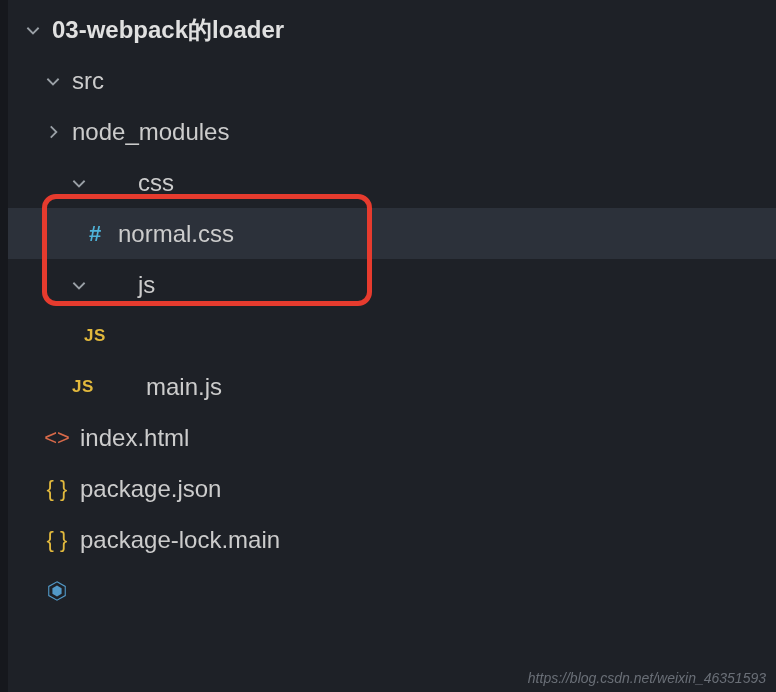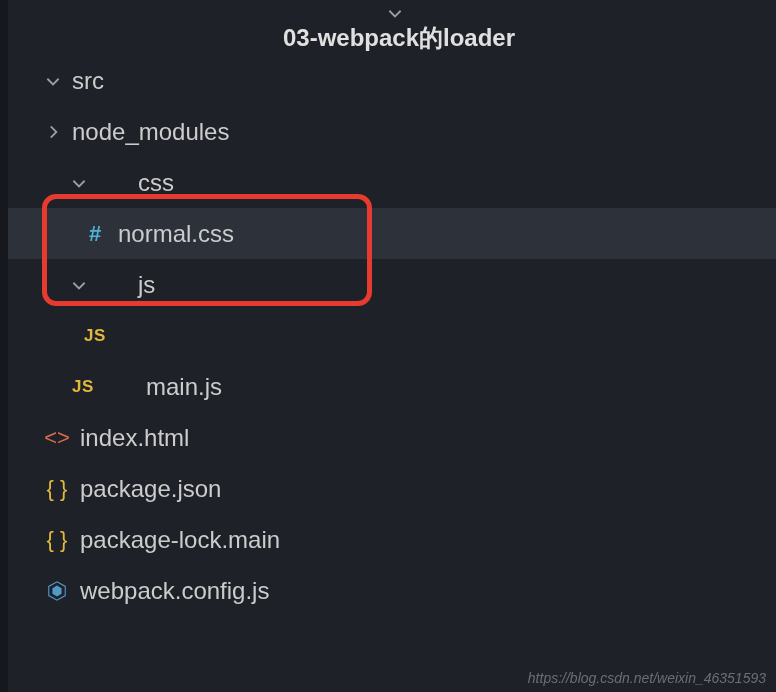--- a/index.html
+++ b/index.html
@@ -60,21 +60,21 @@
     }
     .watermark {
       position: absolute;
       bottom: 6px;
       right: 10px;
       font-size: 14px;
       color: #6a6f77;
       font-style: italic;
     }
     
-    .d0 { padding-left: 14px; flex-direction: column; }
+    .d0 { padding-left: 14px; }
     .d1 { padding-left: 34px; }
     .d3 { padding-left: 60px; gap: 40px; }
     .d4 { padding-left: 72px; }
   </style>
 </head>
 <body>
 
 <div class="tree">
 
   <div class="row root d0">
@@ -164,20 +164,19 @@
     <span class="label">package-lock.main</span>
   </div>
 
   <div class="row d1">
     <span class="iconwrap webpack-icon">
       <svg viewBox="0 0 24 24">
           <polygon points="12,2 21,7 21,17 12,22 3,17 3,7" fill="none" stroke="#5299c8" stroke-width="1.2"></polygon>
           <polygon points="12,6 17,9 17,15 12,18 7,15 7,9" fill="#5299c8"></polygon>
         </svg>
     </span>
-    <span class="label">webpack.config.js</span>
   </div>
 
 </div>
 
 <div class="highlight-box"></div>
 
 <div class="watermark">https://blog.csdn.net/weixin_46351593</div>
 
 </body></html>

